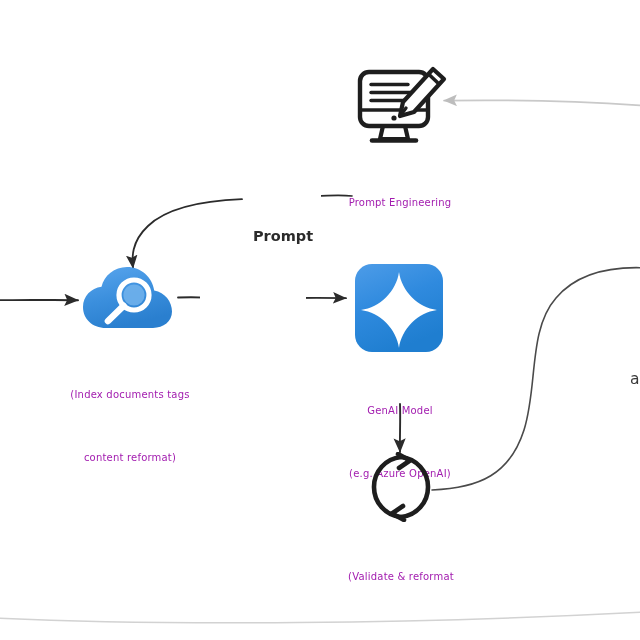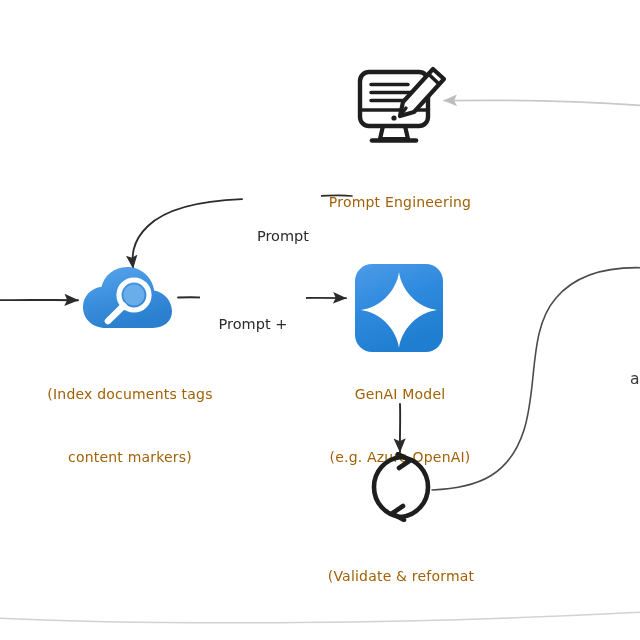--- a/index.html
+++ b/index.html
@@ -24,23 +24,23 @@
     pointer-events: none;
   }
 
   
   .node {
     position: absolute;
   }
   .caption {
     position: absolute;
     text-align: center;
-    color: #a16207;
+    color: #a21caf;
     font-family: "DejaVu Sans", sans-serif;
-    font-size: 14px;
+    font-size: 10px;
     line-height: 21px;
     letter-spacing: 0.2px;
     white-space: pre;
   }
   .caption .ln { display: block; }
 
   
   .edge-label {
     position: absolute;
     text-align: center;
@@ -143,41 +143,41 @@
                  C85,30.6 92,39.6 92,49.6 C92,59.6 83.5,66 73,66 Z" fill="url(#cloudGrad)"></path>
 
         <circle cx="54" cy="33" r="15" fill="none" stroke="#ffffff" stroke-width="5.2"></circle>
         <circle cx="54" cy="33" r="10.6" fill="#72b3ec" opacity="0.85"></circle>
 
         <line x1="43.5" y1="43.8" x2="28" y2="59" stroke="#ffffff" stroke-width="6.6" stroke-linecap="round"></line>
       </svg>
     </span>
     <div class="caption" style="left:-72px; top:80px; width:244px;">
       <span class="ln">(Index documents tags</span>
-      <span class="ln">content markers)</span>
+      <span class="ln">content reformat)</span>
     </div>
   </div>
 
   <div class="node" style="left:353px; top:262px;">
     <span class="icon-wrap">
       <svg width="94" height="94" viewBox="0 0 94 94">
         <defs>
           <linearGradient id="aiGrad" x1="0" y1="0" x2="0.4" y2="1">
             <stop offset="0%" stop-color="#4d9ce8"></stop>
             <stop offset="50%" stop-color="#2f8ade"></stop>
             <stop offset="100%" stop-color="#1f7ed0"></stop>
           </linearGradient>
         </defs>
         <rect x="2" y="2" width="88" height="88" rx="17" ry="17" fill="url(#aiGrad)"></rect>
 
         <path d="M46,10 C48.5,29 65,45.5 84,48 C65,50.5 48.5,67 46,86
                  C43.5,67 27,50.5 8,48 C27,45.5 43.5,29 46,10 Z" fill="#ffffff"></path>
       </svg>
     </span>
-    <div class="caption" style="left:-49px; top:80px; width:192px;">
+    <div class="caption" style="left:-49px; top:96px; width:192px;">
       <span class="ln">GenAI Model</span>
       <span class="ln">(e.g. Azure OpenAI)</span>
     </div>
   </div>
 
   <div class="node" style="left:366px; top:452px;">
     <span class="icon-wrap">
       <svg width="70" height="70" viewBox="0 0 70 70">
 
         <path d="M35,5 A30,30 0 0,1 62,35 A30,30 0 0,1 35,65" fill="none" stroke="#1e1e1e" stroke-width="4.6" stroke-linecap="round"></path>
@@ -188,23 +188,22 @@
 
         <path d="M38,68 L26,61.5 L37,54" fill="none" stroke="#1e1e1e" stroke-width="4.6" stroke-linecap="round" stroke-linejoin="round"></path>
       </svg>
     </span>
     <div class="caption" style="left:-66px; top:72px; width:202px;">
       <span class="ln">(Validate &amp; reformat</span>
       
     </div>
   </div>
 
-  <div class="edge-label" style="left:245px; top:186px; width:70px;">
+  <div class="edge-label" style="left:245px; top:186px; width:70px;font-weight:bold;">
     <span class="ln">Prompt</span>
   </div>
 
   <div class="edge-label" style="left:200px; top:274px; width:100px;">
-    <span class="ln">Prompt +</span>
   </div>
 
   <div class="clipped-text" style="left:630px; top:370px;">a</div>
 
 </div>
 
 </body></html>

